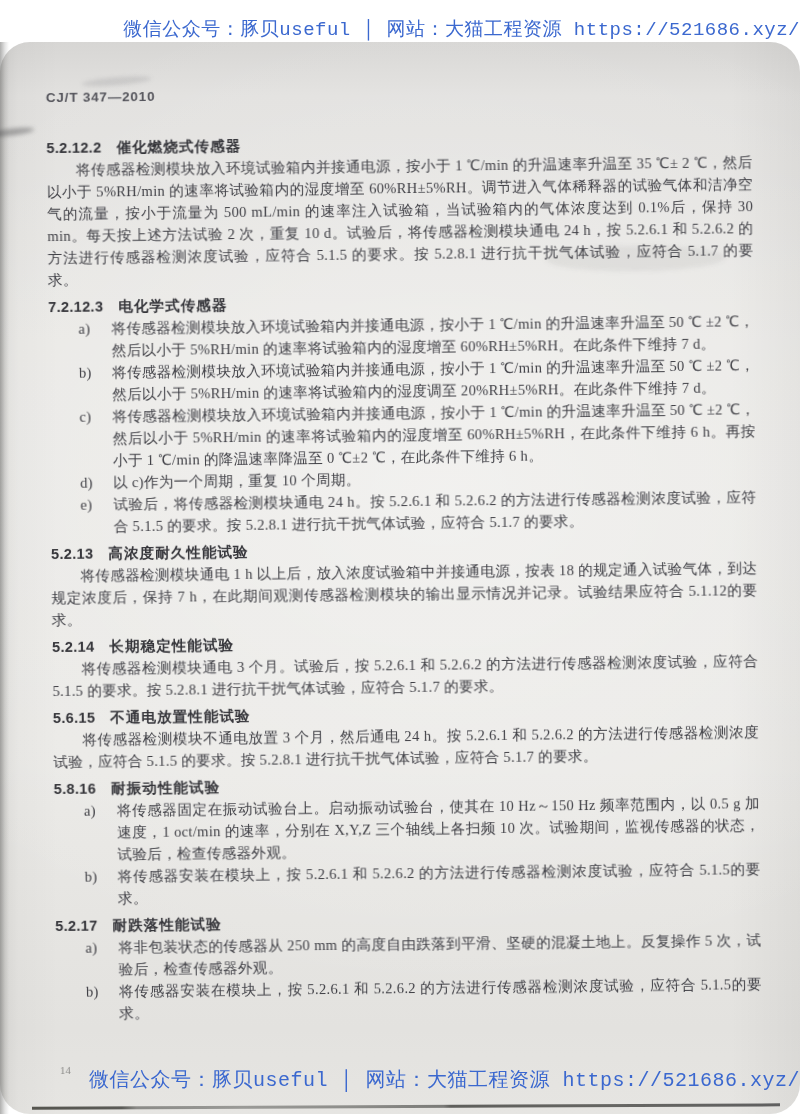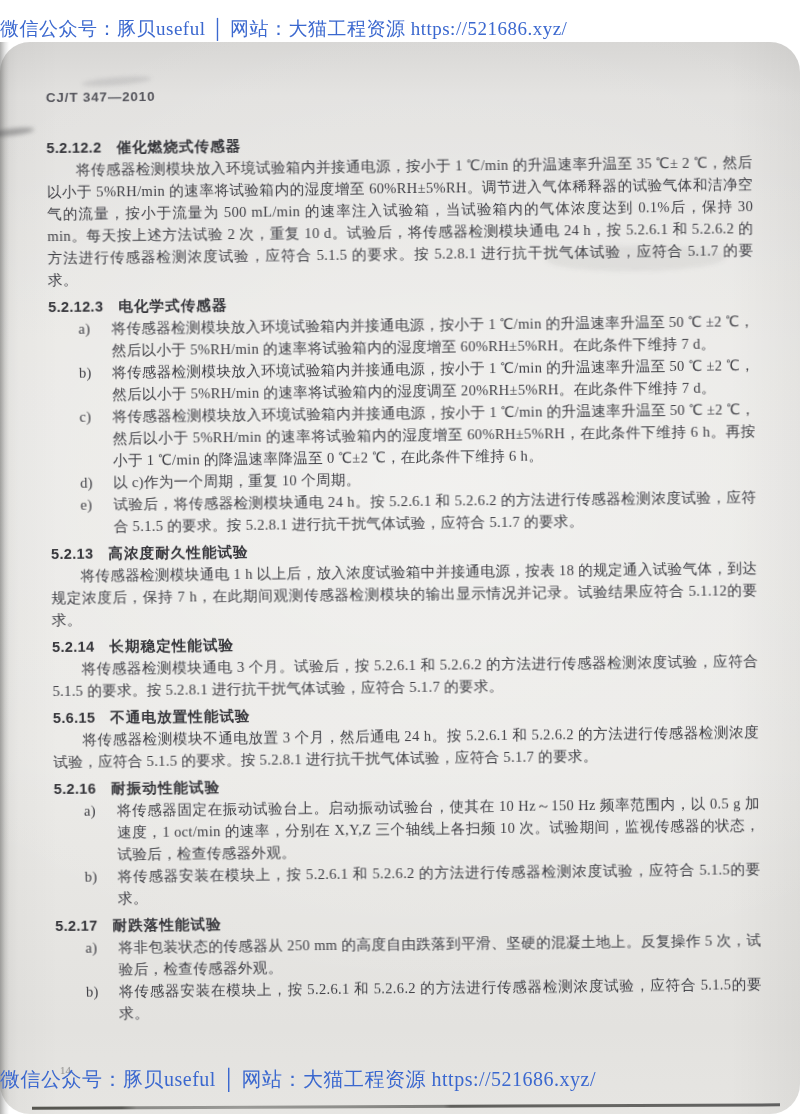--- a/index.html
+++ b/index.html
@@ -7,26 +7,26 @@
     width:800px; height:1114px;
     background:#ffffff;
     position:relative;
     overflow:hidden;
     font-family:"Liberation Serif", serif;
   }
 
   
   .watermark {
     position:absolute; left:0; width:800px;
-    text-align:left;
+    text-align:right;
     font-size:19px;
     letter-spacing:0.5px;
     color:#3b68cf;
     z-index:30;
-    font-family:Liberation Serif, serif;
+    font-family:Liberation Mono, monospace;
     white-space:nowrap;
   }
   .watermark.header { top:16px; }
   .watermark.footer { top:1066px; font-size:20px; }
 
   
   .paper {
     position:absolute; left:0; top:42px;
     width:800px; height:1072px;
     background:
@@ -117,21 +117,21 @@
 
     <div class="doc-number">CJ/T 347—2010</div>
 
     <div class="doc-body">
         <div class="sec-heading">
           <span class="sec-num">5.2.12.2</span>
           <span class="sec-title">催化燃烧式传感器</span>
         </div>
         <div class="para">将传感器检测模块放入环境试验箱内并接通电源，按小于 1 ℃/min 的升温速率升温至 35 ℃± 2 ℃，然后以小于 5%RH/min 的速率将试验箱内的湿度增至 60%RH±5%RH。调节进入气体稀释器的试验气体和洁净空气的流量，按小于流量为 500 mL/min 的速率注入试验箱，当试验箱内的气体浓度达到 0.1%后，保持 30 min。每天按上述方法试验 2 次，重复 10 d。试验后，将传感器检测模块通电 24 h，按 5.2.6.1 和 5.2.6.2 的方法进行传感器检测浓度试验，应符合 5.1.5 的要求。按 5.2.8.1 进行抗干扰气体试验，应符合 5.1.7 的要求。</div>
         <div class="sec-heading">
-          <span class="sec-num">5.2.12.3</span>
+          <span class="sec-num">7.2.12.3</span>
           <span class="sec-title">电化学式传感器</span>
         </div>
         <div class="item">
           <span class="item-label">a)</span>
           <span class="item-text">将传感器检测模块放入环境试验箱内并接通电源，按小于 1 ℃/min 的升温速率升温至 50 ℃ ±2 ℃，然后以小于 5%RH/min 的速率将试验箱内的湿度增至 60%RH±5%RH。在此条件下维持 7 d。</span>
         </div>
         <div class="item">
           <span class="item-label">b)</span>
           <span class="item-text">将传感器检测模块放入环境试验箱内并接通电源，按小于 1 ℃/min 的升温速率升温至 50 ℃ ±2 ℃，然后以小于 5%RH/min 的速率将试验箱内的湿度调至 20%RH±5%RH。在此条件下维持 7 d。</span>
         </div>
@@ -156,21 +156,21 @@
           <span class="sec-num">5.2.14</span>
           <span class="sec-title">长期稳定性能试验</span>
         </div>
         <div class="para">将传感器检测模块通电 3 个月。试验后，按 5.2.6.1 和 5.2.6.2 的方法进行传感器检测浓度试验，应符合 5.1.5 的要求。按 5.2.8.1 进行抗干扰气体试验，应符合 5.1.7 的要求。</div>
         <div class="sec-heading">
           <span class="sec-num">5.6.15</span>
           <span class="sec-title">不通电放置性能试验</span>
         </div>
         <div class="para">将传感器检测模块不通电放置 3 个月，然后通电 24 h。按 5.2.6.1 和 5.2.6.2 的方法进行传感器检测浓度试验，应符合 5.1.5 的要求。按 5.2.8.1 进行抗干扰气体试验，应符合 5.1.7 的要求。</div>
         <div class="sec-heading">
-          <span class="sec-num">5.2.16</span>
+          <span class="sec-num">5.8.16</span>
           <span class="sec-title">耐振动性能试验</span>
         </div>
         <div class="item">
           <span class="item-label">a)</span>
           <span class="item-text">将传感器固定在振动试验台上。启动振动试验台，使其在 10 Hz～150 Hz 频率范围内，以 0.5 g 加速度，1 oct/min 的速率，分别在 X,Y,Z 三个轴线上各扫频 10 次。试验期间，监视传感器的状态，试验后，检查传感器外观。</span>
         </div>
         <div class="item">
           <span class="item-label">b)</span>
           <span class="item-text">将传感器安装在模块上，按 5.2.6.1 和 5.2.6.2 的方法进行传感器检测浓度试验，应符合 5.1.5的要求。</span>
         </div>

